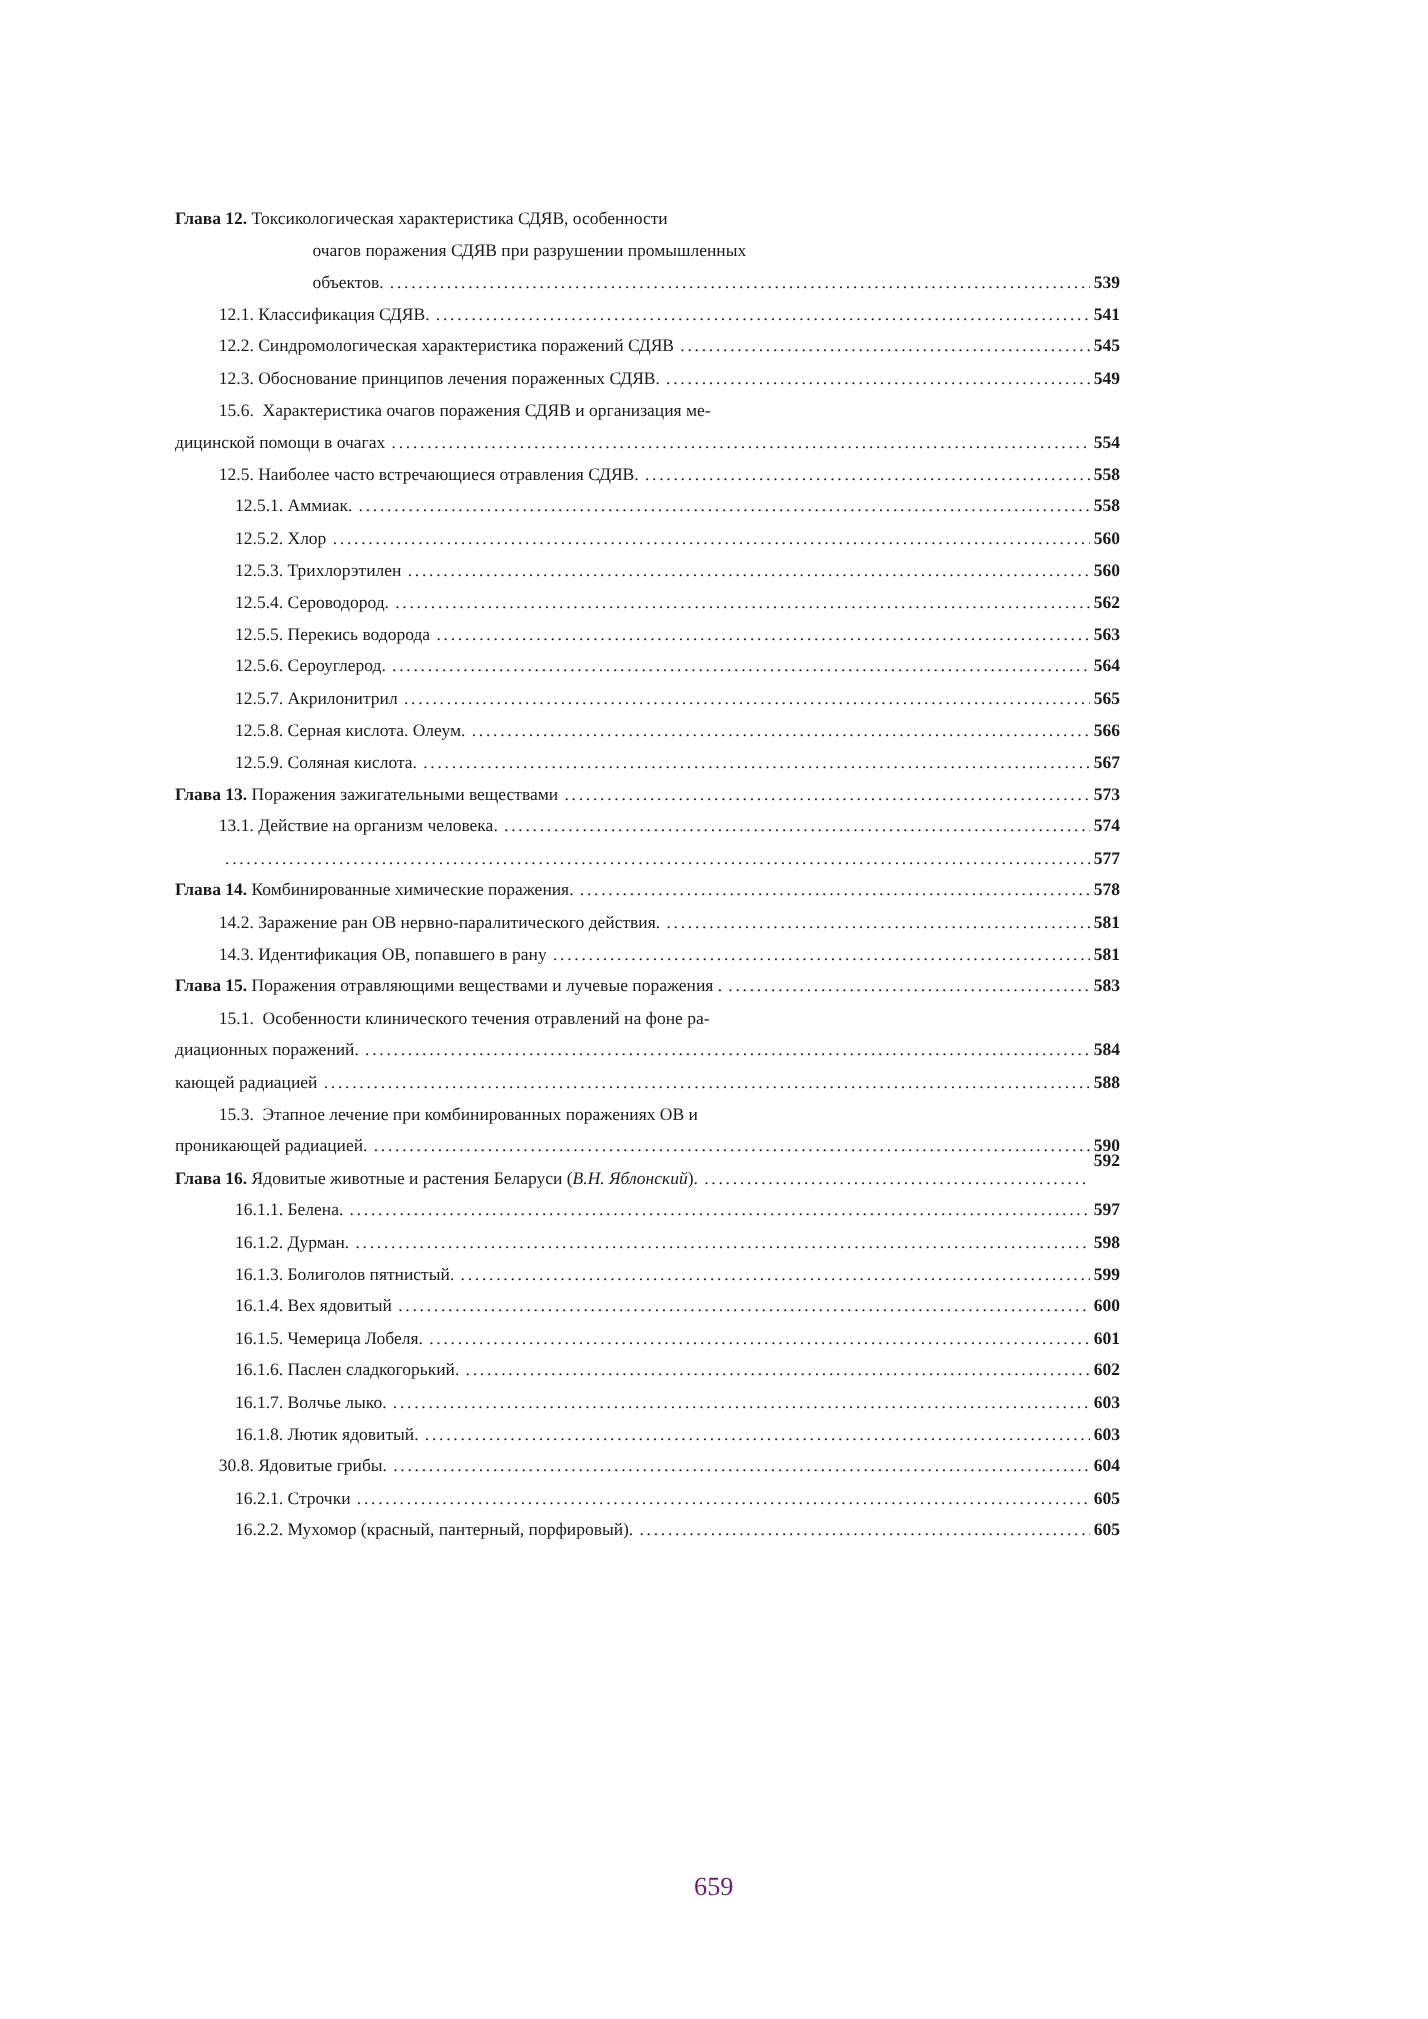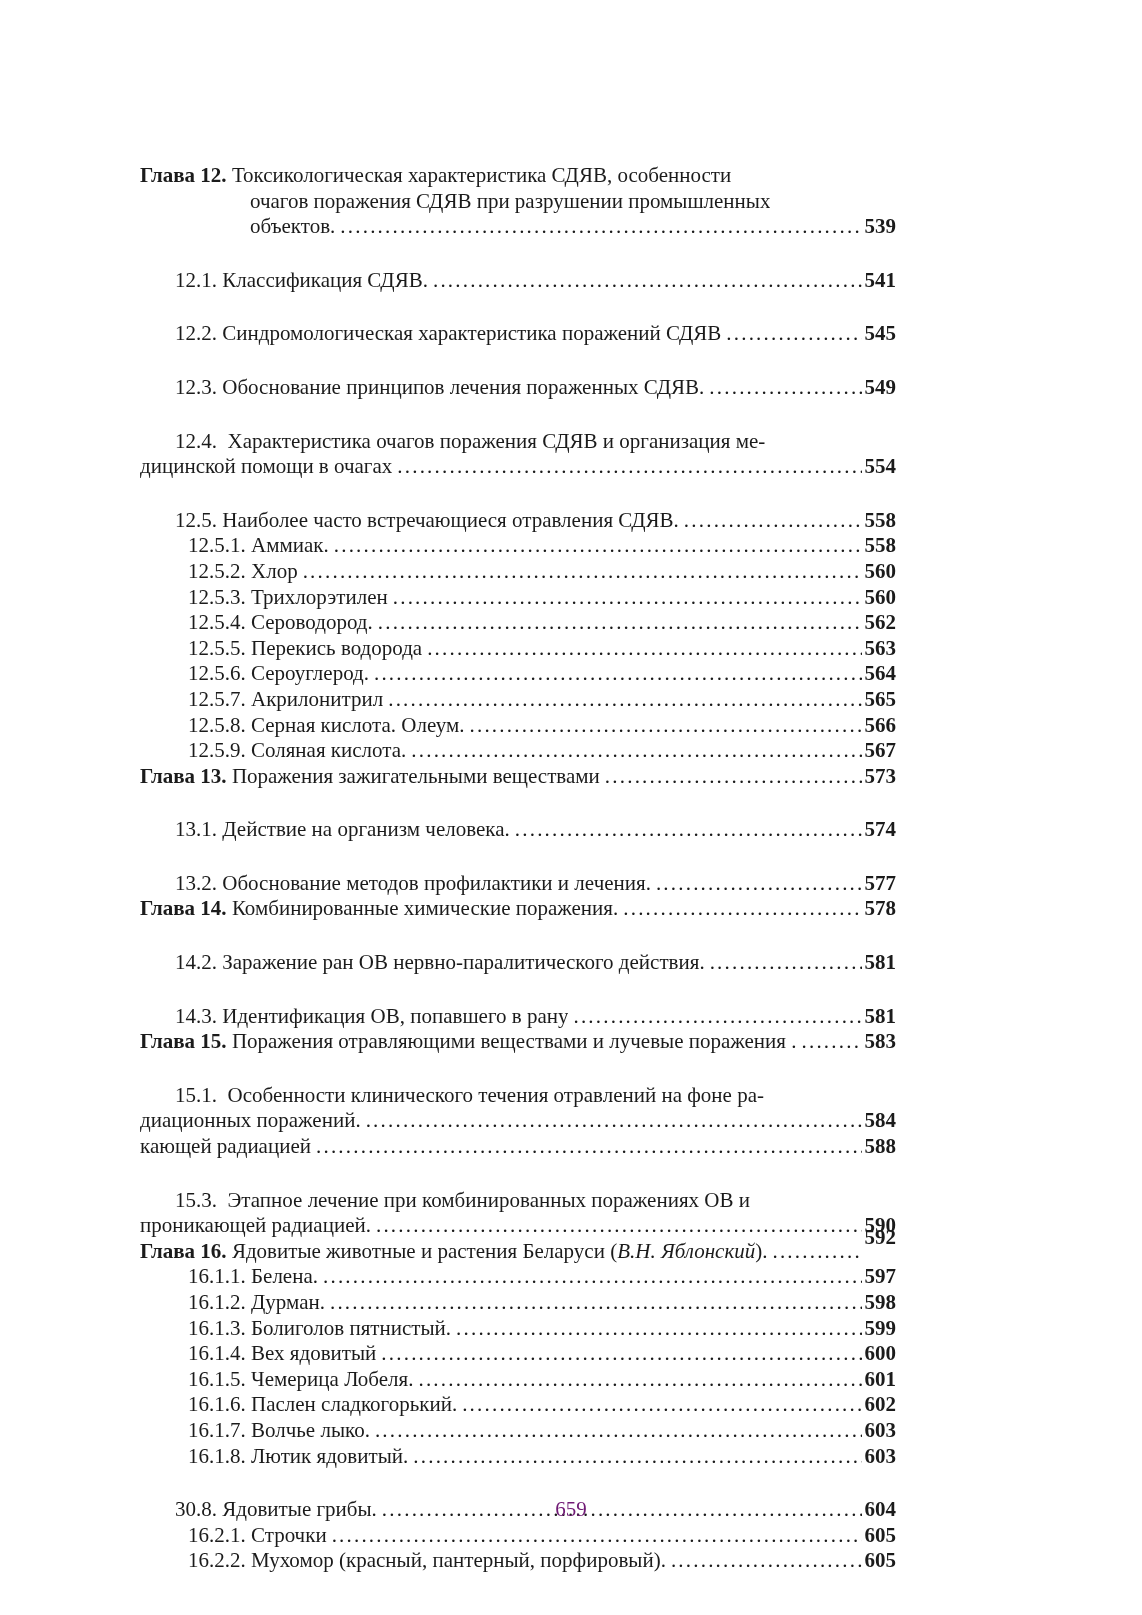--- a/index.html
+++ b/index.html
@@ -5,26 +5,26 @@
   * { margin: 0; padding: 0; box-sizing: border-box; }
   html, body { background: #ffffff; }
   body {
     width: 1142px; height: 1615px; position: relative;
     font-family: "Liberation Serif", serif;
     color: #1b1b1b;
     overflow: hidden;
   }
   .toc {
     position: absolute; left: 140px; top: 163px; width: 756px;
-    font-size: 21px; line-height: 25.6px;
+    font-size: 14px; line-height: 25.6px;
   }
   .entry.gap { margin-top: 0; text-align: right; }
   .line { display: flex; align-items: baseline; }
   .ind-0 { padding-left: 0; }
-  .ind-1 { padding-left: 35px; margin-top: 28px; }
+  .ind-1 { padding-left: 35px; }
   .ind-2 { padding-left: 48px; }
   .ind-3 { padding-left: 110px; }
   .b { font-weight: bold; }
   .i { font-style: italic; }
   .txt { white-space: pre; flex: 0 1 auto; overflow: hidden; }
   .dots {
     flex: 1 1 0; min-width: 6px; overflow: hidden; white-space: nowrap;
     margin: 0 3px 0 5px; letter-spacing: 2.2px;
   }
   .dots::after {
@@ -70,21 +70,21 @@
     </div>
     <div class="entry">
       <div class="line ind-1">
         <span class="txt"><span class="">12.3. Обоснование принципов лечения пораженных СДЯВ.</span></span>
         <span class="dots"></span>
         <span class="pg">549</span>
       </div>
     </div>
     <div class="entry">
       <div class="line ind-1">
-        <span class="txt"><span class="">12.4.  Характеристика очагов поражения СДЯВ и организация ме-</span></span>
+        <span class="txt"><span class="">15.6.  Характеристика очагов поражения СДЯВ и организация ме-</span></span>
       </div>
       <div class="line ind-0">
         <span class="txt"><span class="">дицинской помощи в очагах</span></span>
         <span class="dots"></span>
         <span class="pg">554</span>
       </div>
     </div>
     <div class="entry">
       <div class="line ind-1">
         <span class="txt"><span class="">12.5. Наиболее часто встречающиеся отравления СДЯВ.</span></span>
@@ -164,21 +164,20 @@
     </div>
     <div class="entry">
       <div class="line ind-1">
         <span class="txt"><span class="">13.1. Действие на организм человека.</span></span>
         <span class="dots"></span>
         <span class="pg">574</span>
       </div>
     </div>
     <div class="entry">
       <div class="line ind-1">
-        <span class="txt"><span class="">13.2. Обоснование методов профилактики и лечения.</span></span>
         <span class="dots"></span>
         <span class="pg">577</span>
       </div>
     </div>
     <div class="entry gap">
       <div class="line ind-0">
         <span class="txt"><span class="b">Глава 14.</span><span class=""> Комбинированные химические поражения.</span></span>
         <span class="dots"></span>
         <span class="pg">578</span>
       </div>

